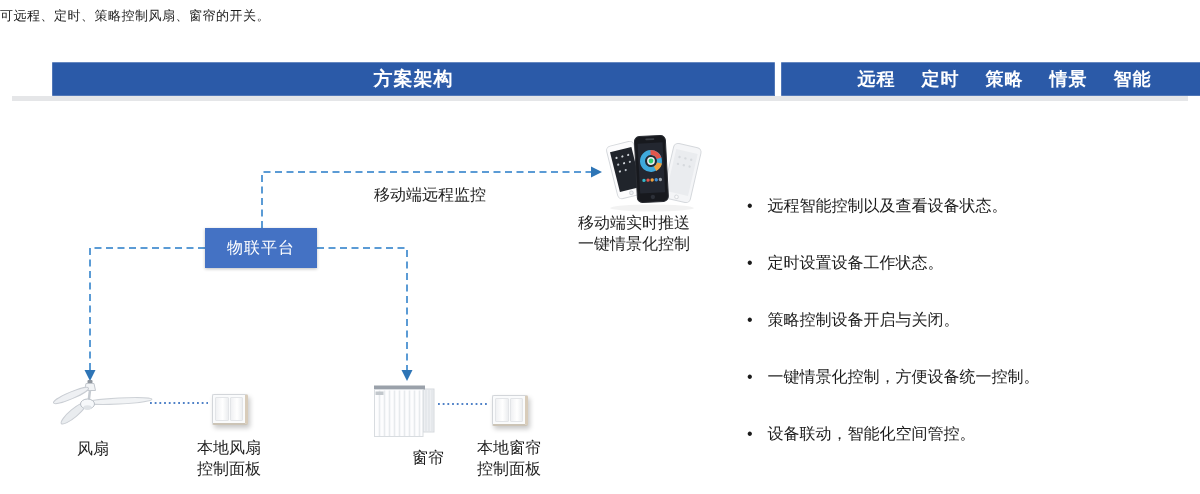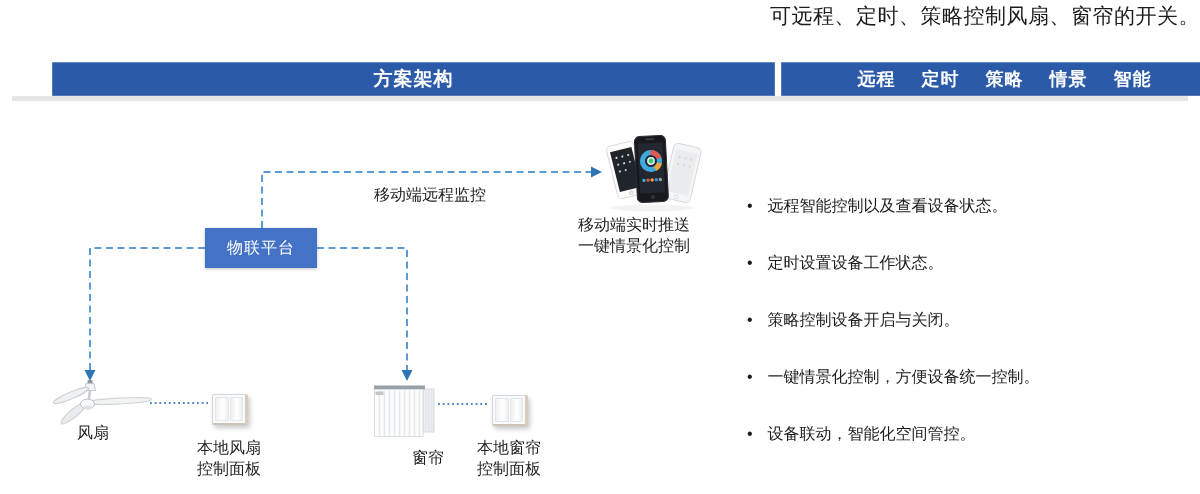--- a/index.html
+++ b/index.html
@@ -1,22 +1,22 @@
 <!DOCTYPE html>
 <html style="--bar_blue: #2b5aa8; --box_blue: #4472c4; --dash_blue: #5b9bd5; --arrow_blue: #2e75b6; --dotted_blue: #4f81c7; --text_dark: #1e1e1e;"><head>
 <meta charset="utf-8">
 <style>
   html,body{margin:0;padding:0;background:#ffffff;}
   .stage{
     position:relative;width:1200px;height:494px;overflow:hidden;background:#fff;
     font-family:"Liberation Sans",sans-serif;color:var(--text_dark,#1e1e1e);
   }
   .title{
-    position:absolute;top:3px;left:0;width:100%;text-align:right;
-    font-size:21px;line-height:26px;color:#1c1c1c;letter-spacing:.5px;
+    position:absolute;top:3px;left:0;width:100%;text-align:left;
+    font-size:13px;line-height:26px;color:#1c1c1c;letter-spacing:.5px;
   }
   .bar{
     position:absolute;top:62px;height:34px;background:var(--bar_blue,#2b5aa8);
     display:flex;align-items:center;justify-content:center;
     color:#ffffff;font-weight:bold;
     box-shadow:inset 0 1px 0 rgba(255,255,255,.28), inset 1px 0 0 rgba(255,255,255,.18), inset -1px -1px 0 rgba(255,255,255,.18);
     margin-left:40px;
   }
   .bar-left{left:12px;width:723px;font-size:19px;letter-spacing:1px;}
   .bar-right{left:741px;width:447px;font-size:18px;gap:26px;letter-spacing:1px;}
@@ -156,25 +156,25 @@
   <div class="switch-panel" style="left:212px;top:394px;">
     <div class="rocker"></div>
     <div class="rocker"></div>
   </div>
   <div class="switch-panel" style="left:492px;top:395px;">
     <div class="rocker"></div>
     <div class="rocker"></div>
   </div>
 
   <div class="lbl" style="left:374px;top:184px;">移动端远程监控</div>
-  <div class="lbl" style="left:578px;top:214px;">
+  <div class="lbl" style="left:578px;top:214px;font-family:Liberation Mono, monospace;">
     <div>移动端实时推送</div>
     <div>一键情景化控制</div>
   </div>
-  <div class="lbl" style="left:53px;top:422px;width:80px;text-align:center;">风扇</div>
+  <div class="lbl" style="left:53px;top:438px;width:80px;text-align:center;">风扇</div>
   <div class="lbl" style="left:197px;top:437px;">
     <div>本地风扇</div>
     <div>控制面板</div>
   </div>
   <div class="lbl" style="left:388px;top:447px;width:80px;text-align:center;">窗帘</div>
   <div class="lbl" style="left:477px;top:437px;">
     <div>本地窗帘</div>
     <div>控制面板</div>
   </div>
 

